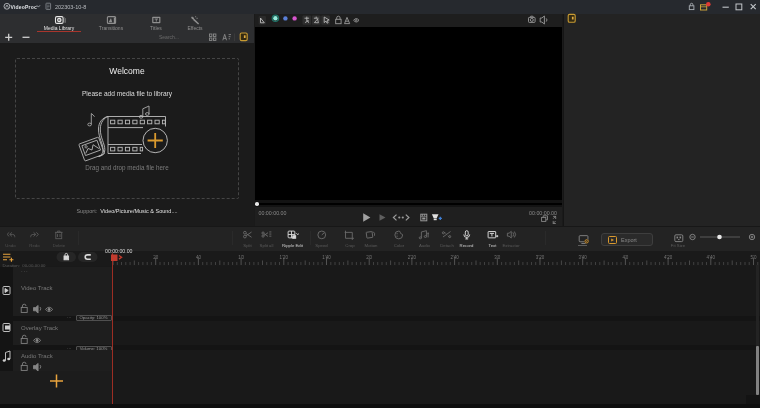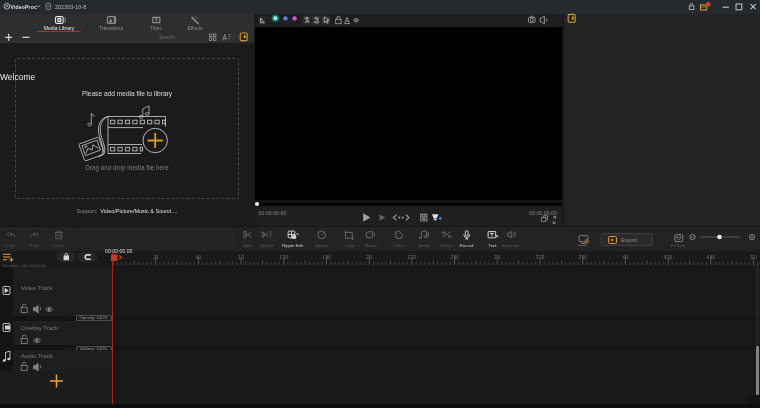--- a/index.html
+++ b/index.html
@@ -63,21 +63,21 @@
       <path d="M222.8 9.3 l1.9 -6 l1.9 6 M223.4 7.4 h2.6"></path>
       <path d="M228.6 3.6 h2.4 M228.6 5.7 h1.9 M228.6 7.8 h1.4"></path>
     </g>
     <line x1="234.5" y1="2.5" x2="234.5" y2="10" stroke="#3a3a3a" stroke-width="1"></line>
     <rect x="240.2" y="2" width="7" height="7.6" rx="1.3" fill="#332a12" stroke="#c79a32" stroke-width="1.1"></rect>
     <rect x="243.9" y="4.3" width="1.7" height="2.7" fill="#e2ab42"></rect>
   </svg>
   <span class="abs" style="left:159px;top:20px;font-size:5px;color:#6b6b6b;">Search...</span>
 
   <div class="abs" style="left:15px;top:43.5px;width:224px;height:141px;border:1px dashed #454545;border-radius:2px;"></div>
-  <div class="abs" style="left:0;top:58px;width:254px;text-align:left;font-size:8.5px;color:#efefef;">Welcome</div>
+  <div class="abs" style="left:0;top:52px;width:254px;text-align:center;font-size:8.5px;color:#efefef;">Welcome</div>
   <div class="abs" style="left:0;top:75.5px;width:254px;text-align:center;font-size:6.6px;color:#dcdcdc;">Please add media file to library</div>
 
   <svg class="abs" width="94" height="62" style="left:78px;top:89px;" fill="none" stroke="#b0b0b0" stroke-width="0.9">
     <g stroke="#a8a8a8">
       <path d="M13.3 21.3 V10.5 q2.2 1.5 3.2 3.2"></path>
       <ellipse cx="11.6" cy="21.5" rx="1.8" ry="1.4"></ellipse>
       <path d="M64.8 13.8 v-8 l6.2 -2.8 v8"></path>
       <ellipse cx="63.1" cy="13.8" rx="1.8" ry="1.4"></ellipse>
       <ellipse cx="69.3" cy="11" rx="1.8" ry="1.4"></ellipse>
     </g>

